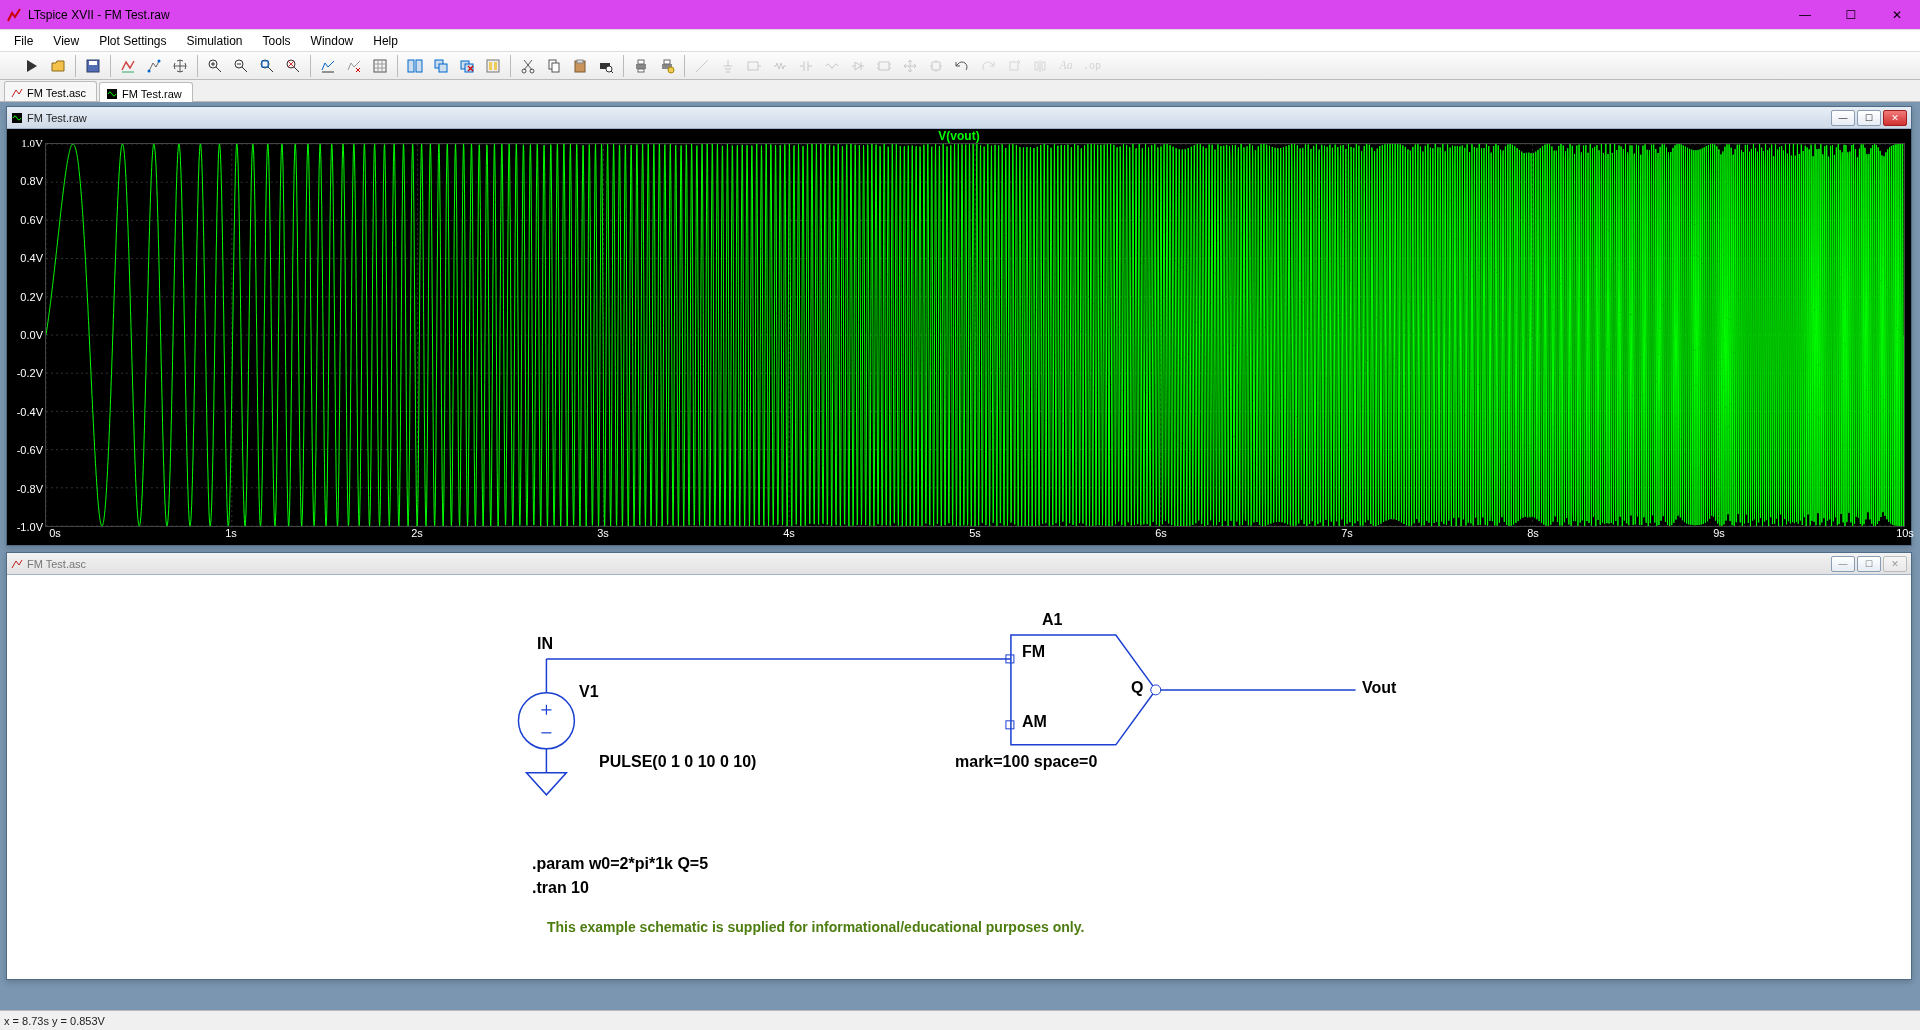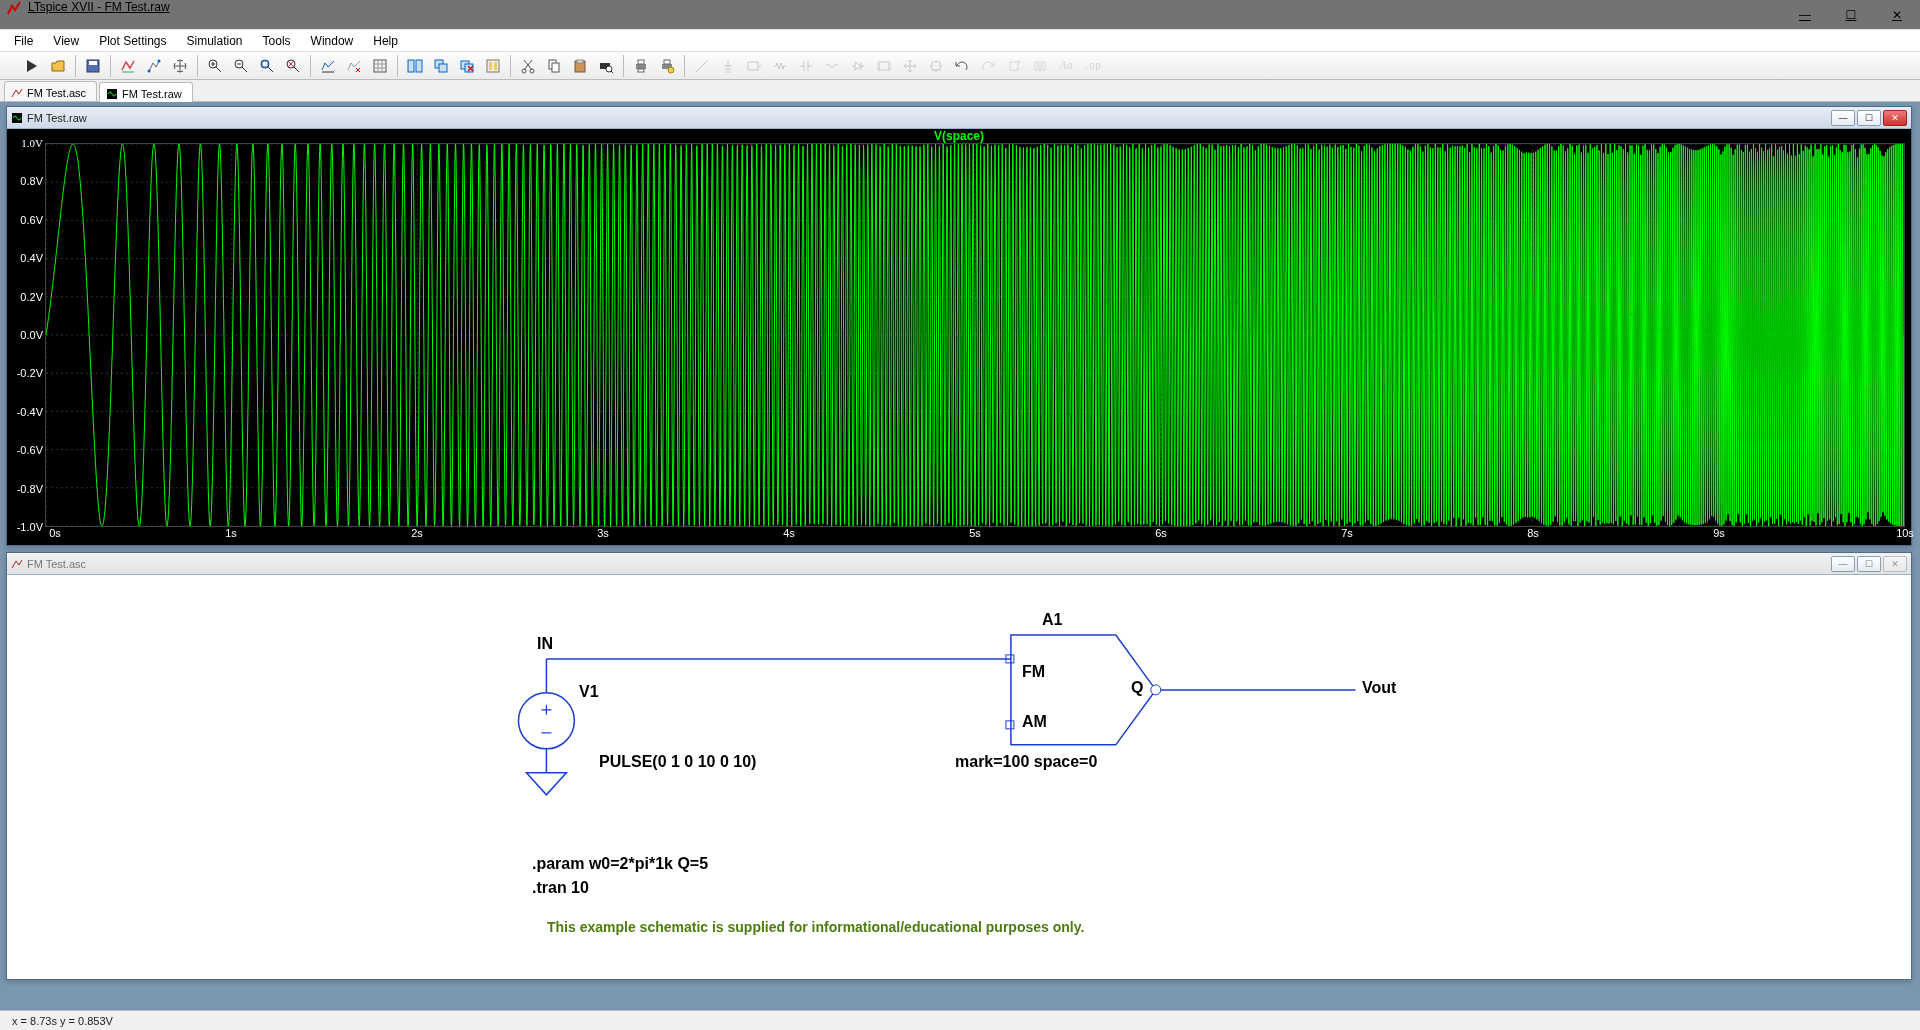--- a/index.html
+++ b/index.html
@@ -1,17 +1,17 @@
 <!DOCTYPE html>
 <html><head>
 <meta charset="utf-8">
 <style>
   * { box-sizing: border-box; margin: 0; padding: 0; font-family: "Segoe UI", Tahoma, sans-serif; }
   html, body { width: 1920px; height: 1030px; overflow: hidden; background: #fff; }
-  .titlebar { height: 30px; background: #737373; display: flex; border-bottom: 1px solid #ddd; text-decoration: underline; }
+  .titlebar { height: 30px; background: #d946ef; display: flex; align-items: center; border-bottom: 1px solid #ddd; }
   .titlebar .app-icon { width: 16px; height: 16px; margin: 0 6px; }
   .titlebar .title { font-size: 12px; color: #000; flex: 1; }
   .titlebar .winbtns { display: flex; }
   .titlebar .winbtn { width: 46px; height: 30px; display: flex; align-items: center; justify-content: center; font-size: 12px; }
   .menubar { height: 22px; background: #fff; display: flex; align-items: center; padding: 0 4px; border-bottom: 1px solid #ddd; font-size: 12px; }
   .menubar .menu-item { padding: 2px 10px; cursor: default; }
   .toolbar { height: 28px; background: linear-gradient(#fdfdfd,#ececec); border-bottom: 1px solid #bbb; display: flex; align-items: center; padding: 0 20px; gap: 2px; }
   .tool { width: 24px; height: 24px; display: flex; align-items: center; justify-content: center; border: 1px solid transparent; border-radius: 2px; }
   .tool.disabled { opacity: .35; }
   .tool-sep { width: 1px; height: 22px; background: #bbb; margin: 0 3px; }
@@ -32,21 +32,21 @@
   .wf-ytick { position: absolute; right: 2px; transform: translateY(-50%); }
   .wf-xaxis { position: absolute; left: 38px; right: 6px; bottom: 0; height: 18px; color: #fff; font-size: 11px; }
   .wf-xtick { position: absolute; top: 0; transform: translateX(-50%); }
   .wf-plot { position: absolute; left: 38px; right: 6px; top: 14px; bottom: 18px; border: 1px solid #444; overflow: hidden; }
   .wf-svg { width: 100%; height: 100%; display: block; }
   .schem-body { position: relative; height: calc(100% - 22px); background: #fff; overflow: hidden; }
   .schem-body .grid { position: absolute; inset: 0; background-image: radial-gradient(circle, #888 .6px, transparent .6px); background-size: 14px 14px; opacity: .55; }
   .schem-svg { position: absolute; inset: 0; }
   .schem-label { position: absolute; font-family: Arial, sans-serif; font-weight: bold; color: #000; font-size: 16px; white-space: nowrap; }
   .schem-note { position: absolute; font-family: Arial, sans-serif; font-weight: bold; color: #4d7c0f; font-size: 14px; white-space: nowrap; }
-  .statusbar { height: 21px; background: #f0f0f0; border-top: 1px solid #bbb; display: flex; align-items: center; padding: 0 12px; font-size: 11px; color: #222; }
+  .statusbar { height: 21px; background: #f0f0f0; border-top: 1px solid #bbb; display: flex; align-items: center; padding: 0 4px; font-size: 11px; color: #222; }
 </style>
 </head>
 <body>
 
 <div class="titlebar">
   <svg class="app-icon" viewBox="0 0 16 16">
       <path d="M2 14 L6 6 L9 10 L14 2" stroke="#c00" stroke-width="2" fill="none"></path>
     </svg>
   <div class="title">LTspice XVII - FM Test.raw</div>
   <div class="winbtns">
@@ -328,21 +328,21 @@
       <svg width="12" height="12">
           <rect x="1" y="1" width="10" height="10" fill="#000"></rect>
           <path d="M2 6q2-4 4 0t4 0" stroke="#0f0" fill="none"></path>
         </svg>
       <div class="ct-title">FM Test.raw</div>
       <div class="ct-btn">—</div>
       <div class="ct-btn">☐</div>
       <div class="ct-btn close">✕</div>
     </div>
     <div class="waveform-body">
-      <div class="wf-trace-label">V(space)</div>
+      <div class="wf-trace-label">V(vout)</div>
       <div class="wf-yaxis" id="wf-yaxis">
           <div class="wf-ytick" style="top: 0%; font-family: Liberation Serif, serif;">1.0V</div>
           <div class="wf-ytick" style="top: 10%;">0.8V</div>
           <div class="wf-ytick" style="top: 20%;">0.6V</div>
           <div class="wf-ytick" style="top: 30%;">0.4V</div>
           <div class="wf-ytick" style="top: 40%;">0.2V</div>
           <div class="wf-ytick" style="top: 50%;">0.0V</div>
           <div class="wf-ytick" style="top: 60%;">-0.2V</div>
           <div class="wf-ytick" style="top: 70%;">-0.4V</div>
           <div class="wf-ytick" style="top: 80%;">-0.6V</div>
@@ -420,21 +420,21 @@
         <rect x="1000" y="80" width="8" height="8" stroke="#1a3fd1" fill="none"></rect>
         <rect x="1000" y="146" width="8" height="8" stroke="#1a3fd1" fill="none"></rect>
 
         <path d="M 1150 115 L 1350 115" stroke="#1a3fd1" stroke-width="1.5" fill="none"></path>
         <circle cx="1150" cy="115" r="5" stroke="#1a3fd1" fill="#fff"></circle>
       </svg>
       <div class="schem-label" style="left:530px; top:60px">IN</div>
       <div class="schem-label" style="left:572px; top:108px">V1</div>
       <div class="schem-label" style="left:592px; top:178px">PULSE(0 1 0 10 0 10)</div>
       <div class="schem-label" style="left:1035px; top:36px">A1</div>
-      <div class="schem-label" style="left:1015px; top:88px">FM</div>
+      <div class="schem-label" style="left:1015px; top:68px">FM</div>
       <div class="schem-label" style="left:1015px; top:138px">AM</div>
       <div class="schem-label" style="left:1124px; top:104px">Q</div>
       <div class="schem-label" style="left:1355px; top:104px">Vout</div>
       <div class="schem-label" style="left:948px; top:178px">mark=100 space=0</div>
       <div class="schem-label" style="left:525px; top:280px">.param w0=2*pi*1k Q=5</div>
       <div class="schem-label" style="left:525px; top:304px">.tran 10</div>
       <div class="schem-note" style="left:540px; top:344px">This example schematic is supplied for informational/educational purposes only.</div>
     </div>
   </div>
 

